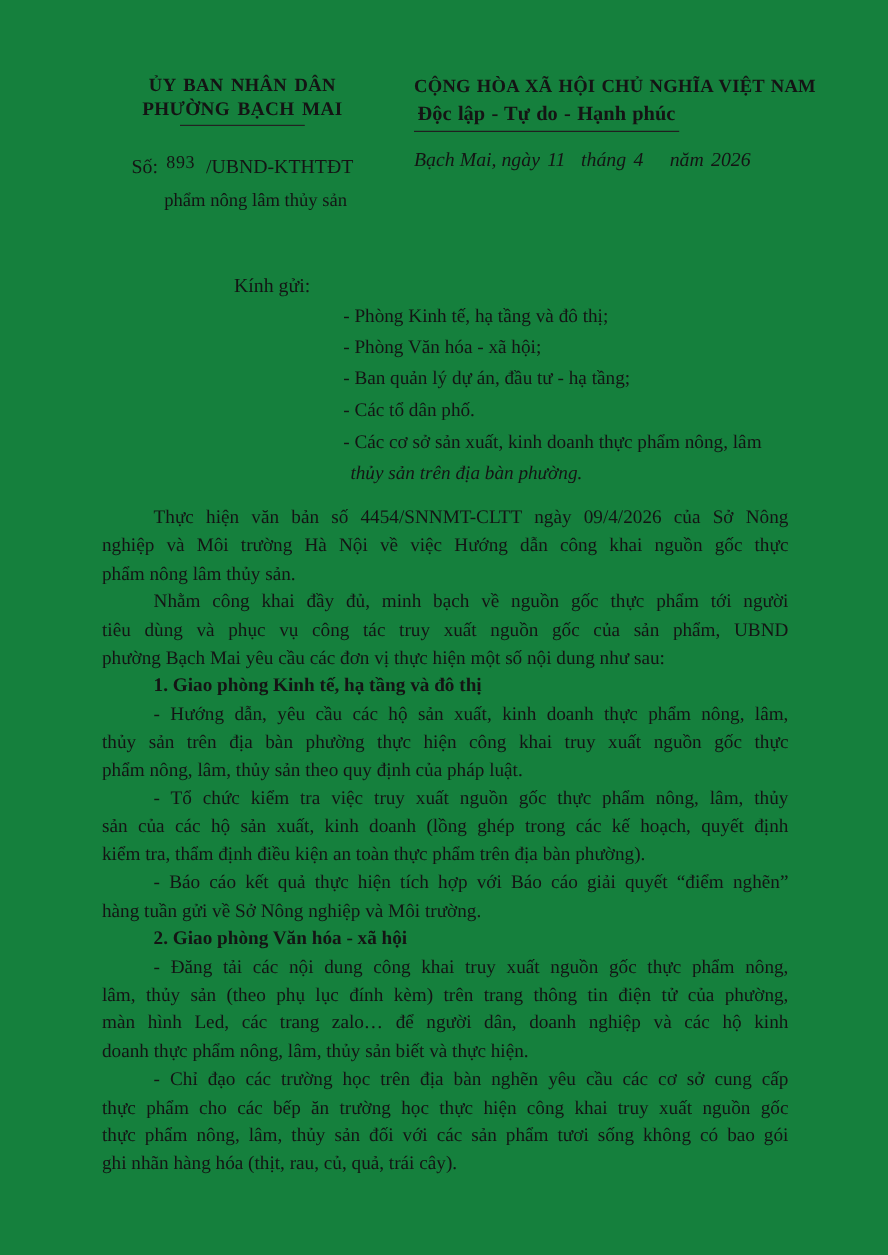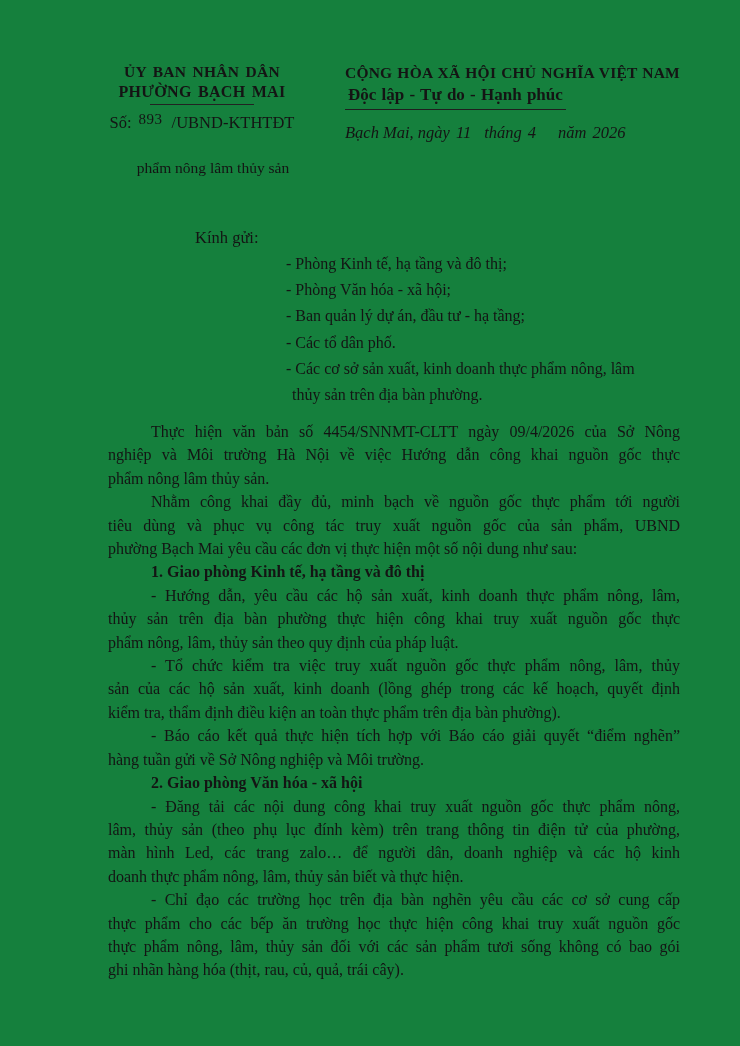--- a/index.html
+++ b/index.html
@@ -11,45 +11,45 @@
     font-family:"Liberation Serif","DejaVu Serif",serif;
     overflow:hidden;
   }
   .b{font-weight:bold;}
 
   
   .hdr-left{position:absolute;left:68px;top:62px;width:268px;text-align:center;line-height:20px;}
   .org-parent{font-size:15.5px;letter-spacing:.3px;word-spacing:2px;}
   .org-name{font-size:16px;letter-spacing:.3px;word-spacing:2px;}
   .rule-left{width:104px;border-top:1.6px solid #222;margin:2px auto 0 auto;height:0;}
-  .so-line{margin-top:8px;font-size:16.5px;white-space:nowrap;}
+  .so-line{margin-top:24px;font-size:16.5px;white-space:nowrap;}
   .so-num{display:inline-block;position:relative;top:-4px;font-size:15px;letter-spacing:.5px;margin:0 9px 0 7px;}
 
   
   .subject{position:absolute;left:62px;top:157px;width:302px;text-align:center;
            font-size:15.5px;line-height:21.5px;}
 
   
   .hdr-right{position:absolute;left:345px;top:62px;width:348px;}
   .nat1{font-size:15.5px;line-height:21px;letter-spacing:.2px;word-spacing:1px;}
   .nat2wrap{line-height:24px;text-decoration:underline;}
   .nat2{display:inline-block;font-size:17px;border-bottom:1.7px solid #1f1f1f;padding:0 3px 2px 3px;word-spacing:1px;}
   .dateline{margin-top:13px;font-size:16.5px;font-style:italic;white-space:nowrap;}
   .d-day{margin:0 13px 0 6px;}
   .d-month{margin:0 22px 0 6px;}
   .d-year{margin-left:6px;}
 
   
   .salutation{position:absolute;left:195px;top:228px;font-size:16.5px;}
   .recipients{position:absolute;left:286px;top:251px;font-size:16px;line-height:26.2px;width:380px;}
   .recipient-line{white-space:nowrap;}
-  .recipient-line.cont{margin-left:6px;}
+  .recipient-line.cont{margin-left:6px;font-style:italic;}
 
   
-  .doc-body{position:absolute;left:108px;top:420px;width:572px;
+  .doc-body{position:absolute;left:85px;top:420px;width:572px;
             font-size:16px;line-height:23.4px;}
   .jl{text-align:justify;text-align-last:justify;}
   .jl-first{padding-left:43px;}
   .jl-last{text-align:left;text-align-last:auto;}
   .section-heading{font-weight:bold;padding-left:43px;}
 </style>
 </head>
 <body>
 
 <div class="page">

